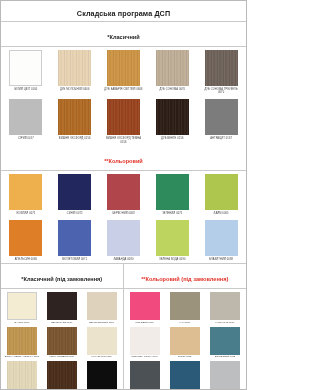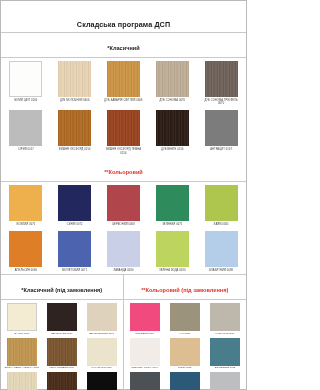--- a/index.html
+++ b/index.html
@@ -20,21 +20,21 @@
     background: #ffffff;
     border: 1px solid #b9b9b9;
     display: flex;
     flex-direction: column;
   }
 
   
   .title-bar {
     border-bottom: 1px solid #c9c9c9;
     text-align: center;
-    padding: 19px 2px 3px 2px;
+    padding: 8px 2px 3px 2px;
   }
   .title-bar .title {
     font-size: 7.2px;
     font-weight: bold;
     color: #1a1a1a;
     letter-spacing: 0.1px;
   }
   .section-head {
     border-bottom: 1px solid #c9c9c9;
     text-align: center;

